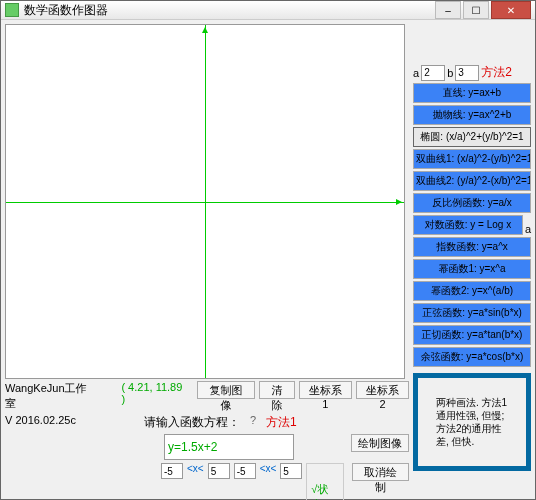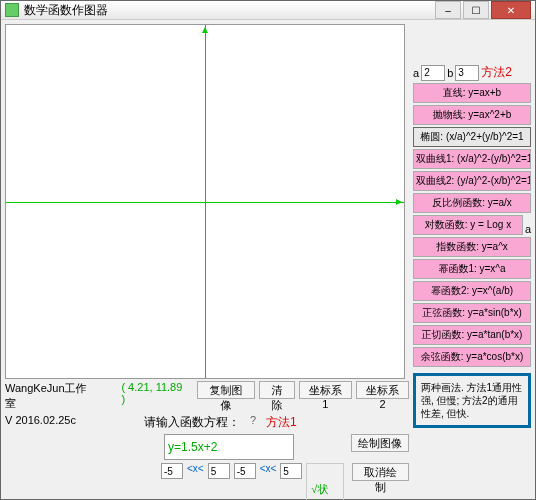--- a/index.html
+++ b/index.html
@@ -27,26 +27,26 @@
 .q { color: #666; margin: 0 6px; }
 .method { color: #d00; font-size: 12px; }
 .eq-input { width: 130px; height: 26px; border: 1px solid #999; color: #0a0; padding: 0 3px; font-size: 12px; }
 .range-in { width: 22px; height: 16px; border: 1px solid #999; font-size: 10px; padding: 0 2px; }
 .range-lbl { color: #06c; font-size: 10px; }
 .status { color: #0a0; border: 1px solid #ccc; padding: 18px 4px; font-size: 11px; }
 .hint { font-size: 10px; color: #555; max-width: 120px; line-height: 1.1; }
 .right { width: 118px; display: flex; flex-direction: column; gap: 2px; }
 .ab-row { display: flex; align-items: center; gap: 2px; margin-top: 40px; }
 .ab-in { width: 24px; height: 16px; border: 1px solid #999; font-size: 10px; padding: 0 2px; }
-.fn-btn { background: #f9a8d4; border: 1px solid #aaa; font-size: 10px; padding: 2px 2px; text-align: center; cursor: pointer; height: 20px; white-space: nowrap; overflow: hidden; }
+.fn-btn { background: #3b82f6; border: 1px solid #aaa; font-size: 10px; padding: 2px 2px; text-align: center; cursor: pointer; height: 20px; white-space: nowrap; overflow: hidden; }
 .fn-btn.sel { border: 1px solid #666; background: #e8e8e8; }
 .logrow { display: flex; align-items: flex-end; gap: 2px; }
 .logrow .fn-btn { flex: 1; }
 .exit-btn { margin-top: auto; }
-.note-box { border: 3px solid #0369a1; padding: 5px; font-size: 10px; line-height: 1.3; margin-top: 4px; }
+.note-box { border: 5px solid #0369a1; padding: 18px; font-size: 10px; line-height: 1.3; margin-top: 4px; }
 </style>
 </head>
 <body>
 
 <div class="window">
   <div class="titlebar">
     <div class="icon"></div>
     <div class="title">数学函数作图器</div>
     <div class="wbtns">
       <div class="wbtn">–</div>

